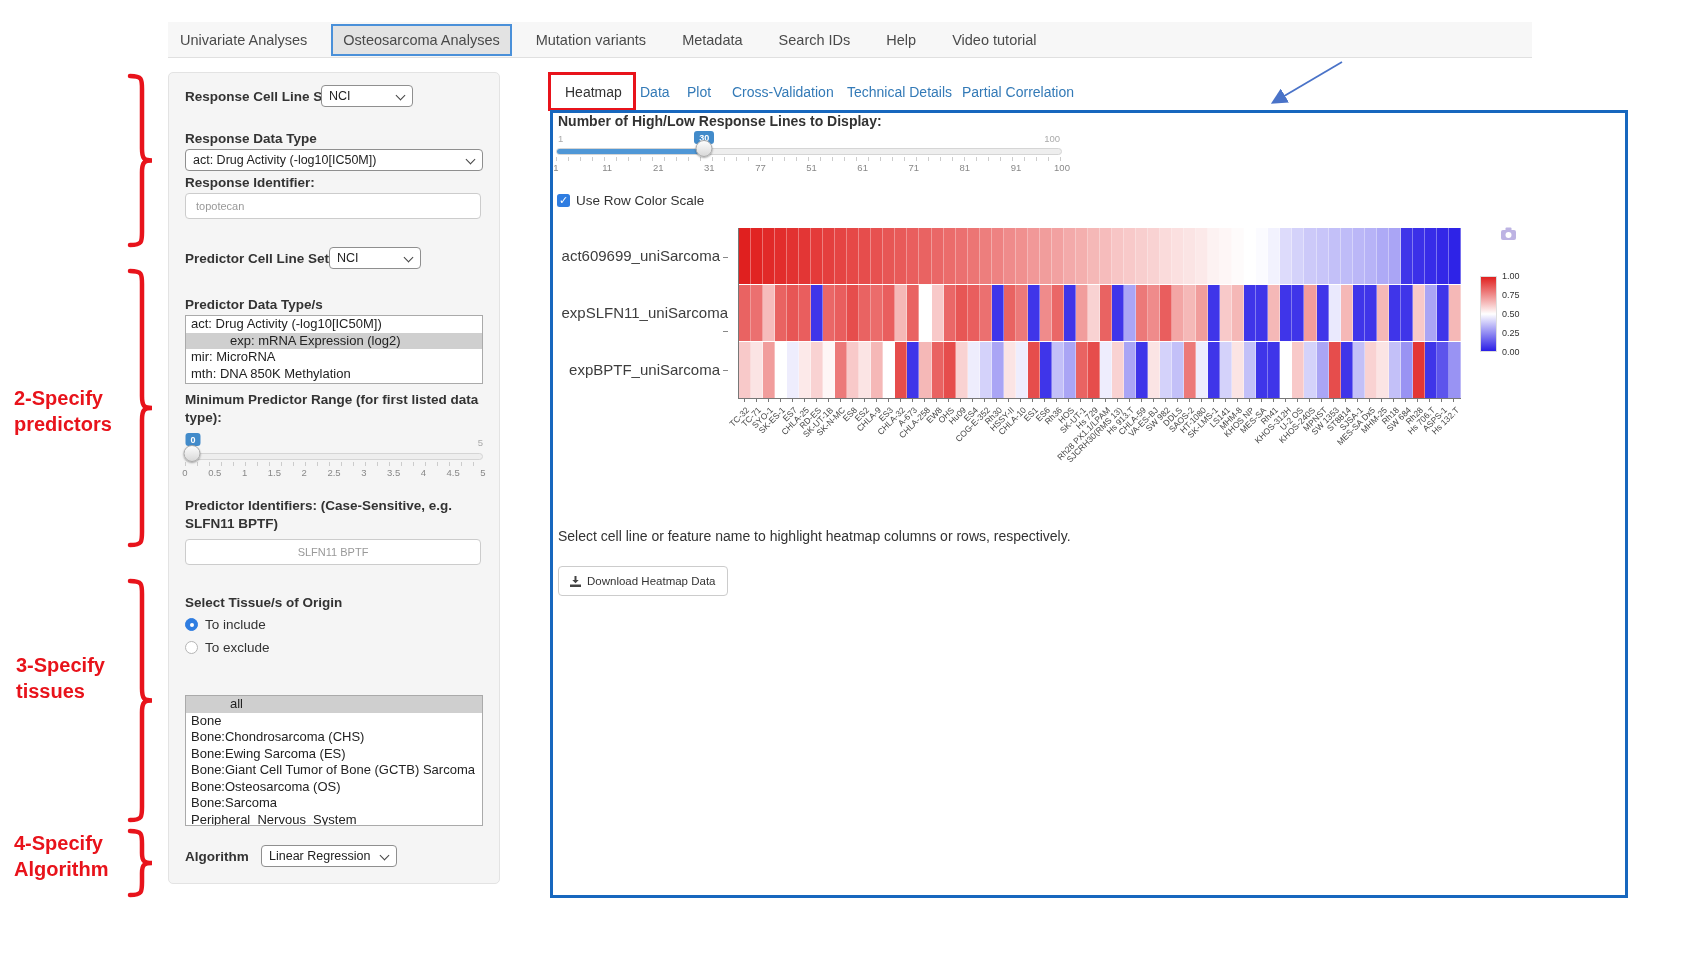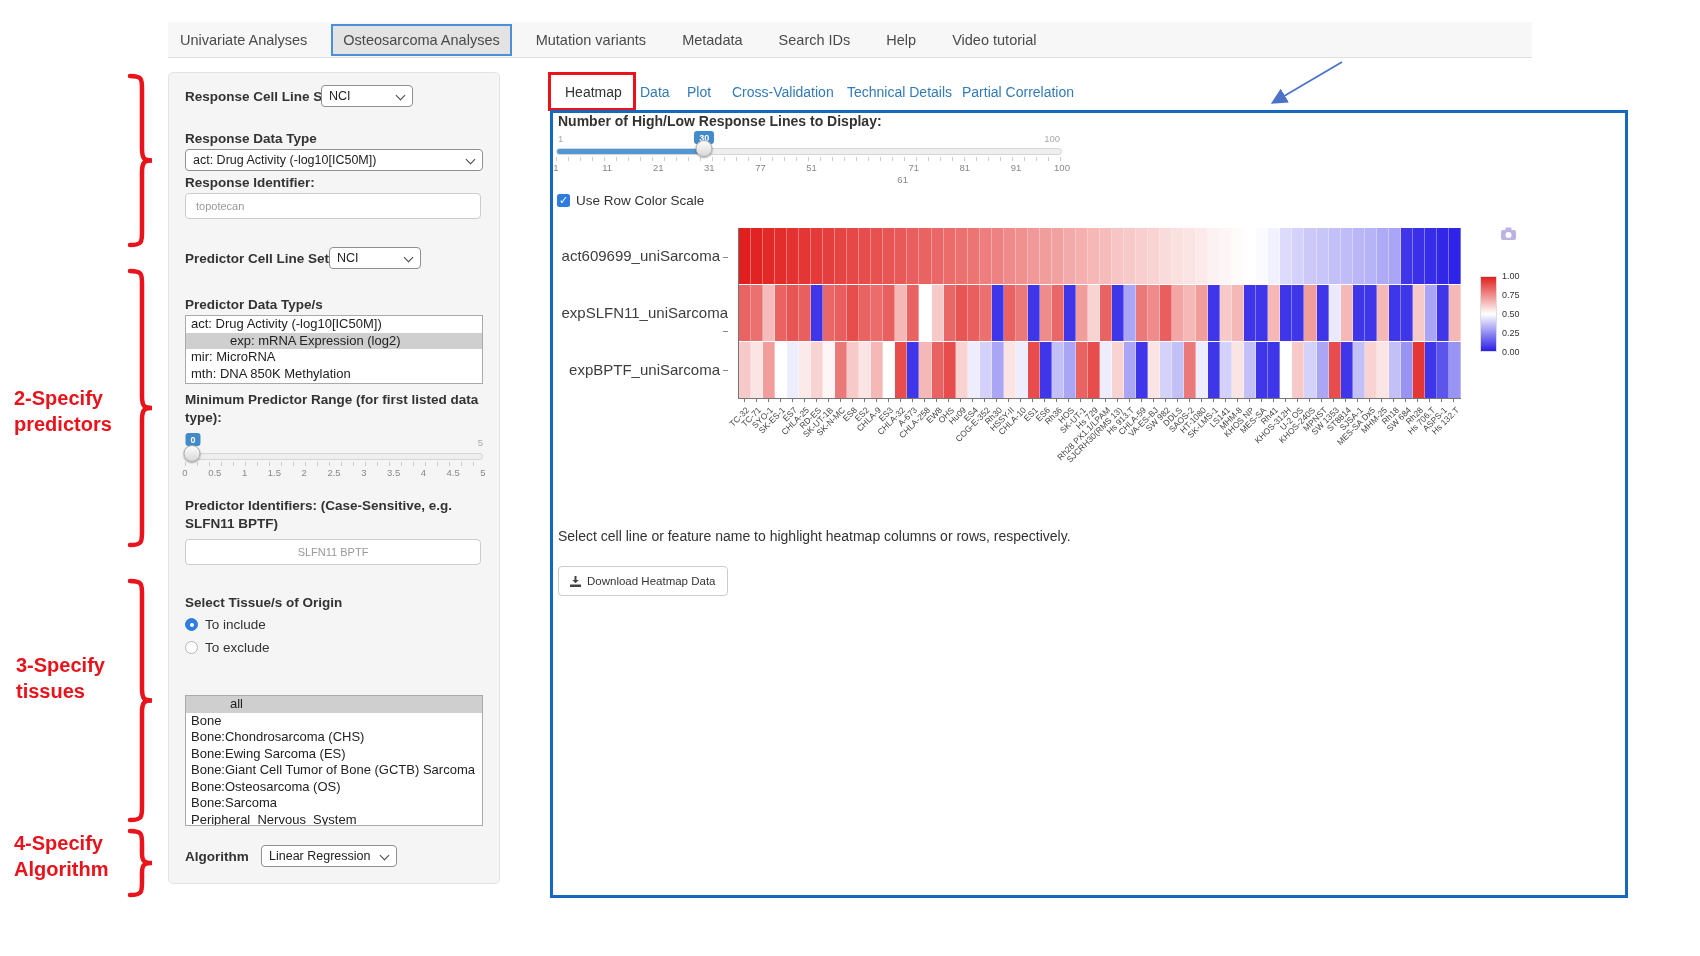--- a/index.html
+++ b/index.html
@@ -221,21 +221,21 @@
     </div>
     <div class="sl-grid" style="top:26px;"></div>
     <div class="sl-handle" style="left:29.3%;top:9px;"></div>
     <div id="num-slider-ticks">
         <div class="sl-tick-label" style="left: 0%; top: 31px;">1</div>
         <div class="sl-tick-label" style="left: 10.101%; top: 31px;">11</div>
         <div class="sl-tick-label" style="left: 20.202%; top: 31px;">21</div>
         <div class="sl-tick-label" style="left: 30.303%; top: 31px;">31</div>
         <div class="sl-tick-label" style="left: 40.404%; top: 31px;">77</div>
         <div class="sl-tick-label" style="left: 50.5051%; top: 31px;">51</div>
-        <div class="sl-tick-label" style="left: 60.6061%; top: 43px; margin-left: 40px;">61</div>
+        <div class="sl-tick-label" style="left: 60.6061%; top: 31px;">61</div>
         <div class="sl-tick-label" style="left: 70.7071%; top: 31px;">71</div>
         <div class="sl-tick-label" style="left: 80.8081%; top: 31px;">81</div>
         <div class="sl-tick-label" style="left: 90.9091%; top: 31px;">91</div>
         <div class="sl-tick-label" style="left: 100%; top: 31px;">100</div>
       </div>
   </div>
 
   <div class="checkbox" style="left:557px;top:194px;">✓</div>
   <div class="rowscale-label">Use Row Color Scale</div>
 

